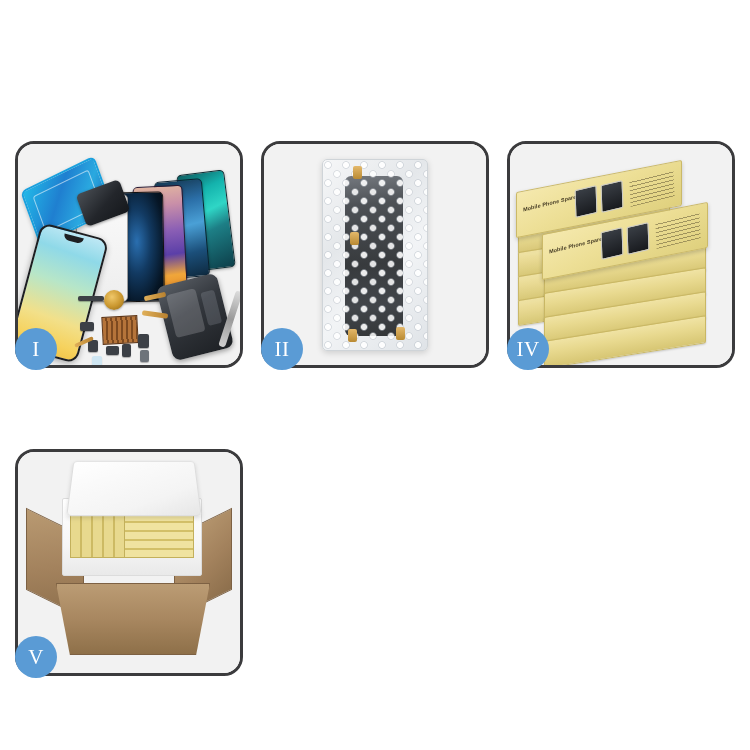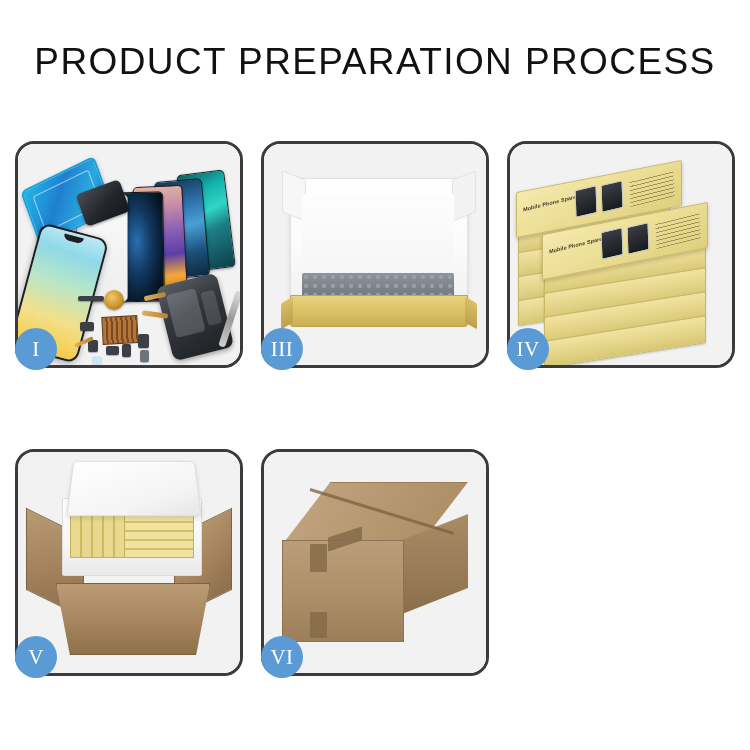--- a/index.html
+++ b/index.html
@@ -456,21 +456,20 @@
   .bb-tape.t1 { left: 46px; top: 92px;  width: 17px; height: 28px; }
   .bb-tape.t2 { left: 46px; top: 160px; width: 17px; height: 26px; }
   .bb-tape.t3 { left: 64px; top: 80px;  width: 34px; height: 14px; transform: skewY(-18deg); }
 </style>
 </head>
 <body>
 
 <div class="page">
 
   <div class="header">
-    <div class="page-title">PRODUCT PREPARATION PROCESS</div>
   </div>
 
   <div class="grid">
 
     <div class="panel">
       <div class="panel-inner">
         <div class="scene">
           <div class="ph s5"></div>
           <div class="ph s4"></div>
           <div class="ph s3"></div>
@@ -492,32 +491,34 @@
           <div class="part" style="left:122px; top:206px; width:9px; height:12px; background:#6d737a;"></div>
           <div class="flex" style="left:126px; top:150px; width:22px; height:5px; transform:rotate(-12deg);"></div>
           <div class="flex" style="left:124px; top:168px; width:26px; height:5px; transform:rotate(8deg);"></div>
           <div class="flex" style="left:56px; top:196px; width:20px; height:4px; transform:rotate(-24deg);"></div>
           <div class="tool"></div>
         </div>
       </div>
       <div class="badge">I</div>
     </div>
 
-
     <div class="panel">
       <div class="panel-inner">
-        <div class="box3-wrap">
-          <div class="foamlid"></div>
-          <div class="foaminner"></div>
-          <div class="bubblepack"></div>
-          <div class="kraftbase"></div>
+        <div class="bag">
+          <div class="inner-part"></div>
+          <div class="bubbles"></div>
+          <div class="tab" style="left:30px; top:6px;"></div>
+          <div class="tab" style="left:27px; top:72px;"></div>
+          <div class="tab" style="left:25px; bottom:8px;"></div>
+          <div class="tab" style="right:22px; bottom:10px;"></div>
         </div>
       </div>
-      <div class="badge">III</div>
+      <div class="badge">II</div>
     </div>
+
 
     <div class="panel">
       <div class="panel-inner">
         <div class="stack">
           <div class="slab back" style="left:8px;  top:72px;"></div>
           <div class="slab back" style="left:8px;  top:96px;"></div>
           <div class="slab back" style="left:8px;  top:120px;"></div>
           <div class="slab back" style="left:8px;  top:144px;"></div>
           <div class="slab" style="left:34px; top:112px;"></div>
           <div class="slab" style="left:34px; top:136px;"></div>
@@ -548,29 +549,15 @@
           <div class="styro"></div>
           <div class="yellows"></div>
           <div class="yellows2"></div>
           <div class="styrolid"></div>
           <div class="cartonbody"></div>
         </div>
       </div>
       <div class="badge">V</div>
     </div>
 
-    <div class="panel">
-      <div class="panel-inner">
-        <div class="bigbox">
-          <div class="bb-top"></div>
-          <div class="bb-side"></div>
-          <div class="bb-front"></div>
-          <div class="bb-seam"></div>
-          <div class="bb-tape t1"></div>
-          <div class="bb-tape t2"></div>
-          <div class="bb-tape t3"></div>
-        </div>
-      </div>
-      <div class="badge">VI</div>
-    </div>
 
   </div>
 </div>
 
 </body></html>

